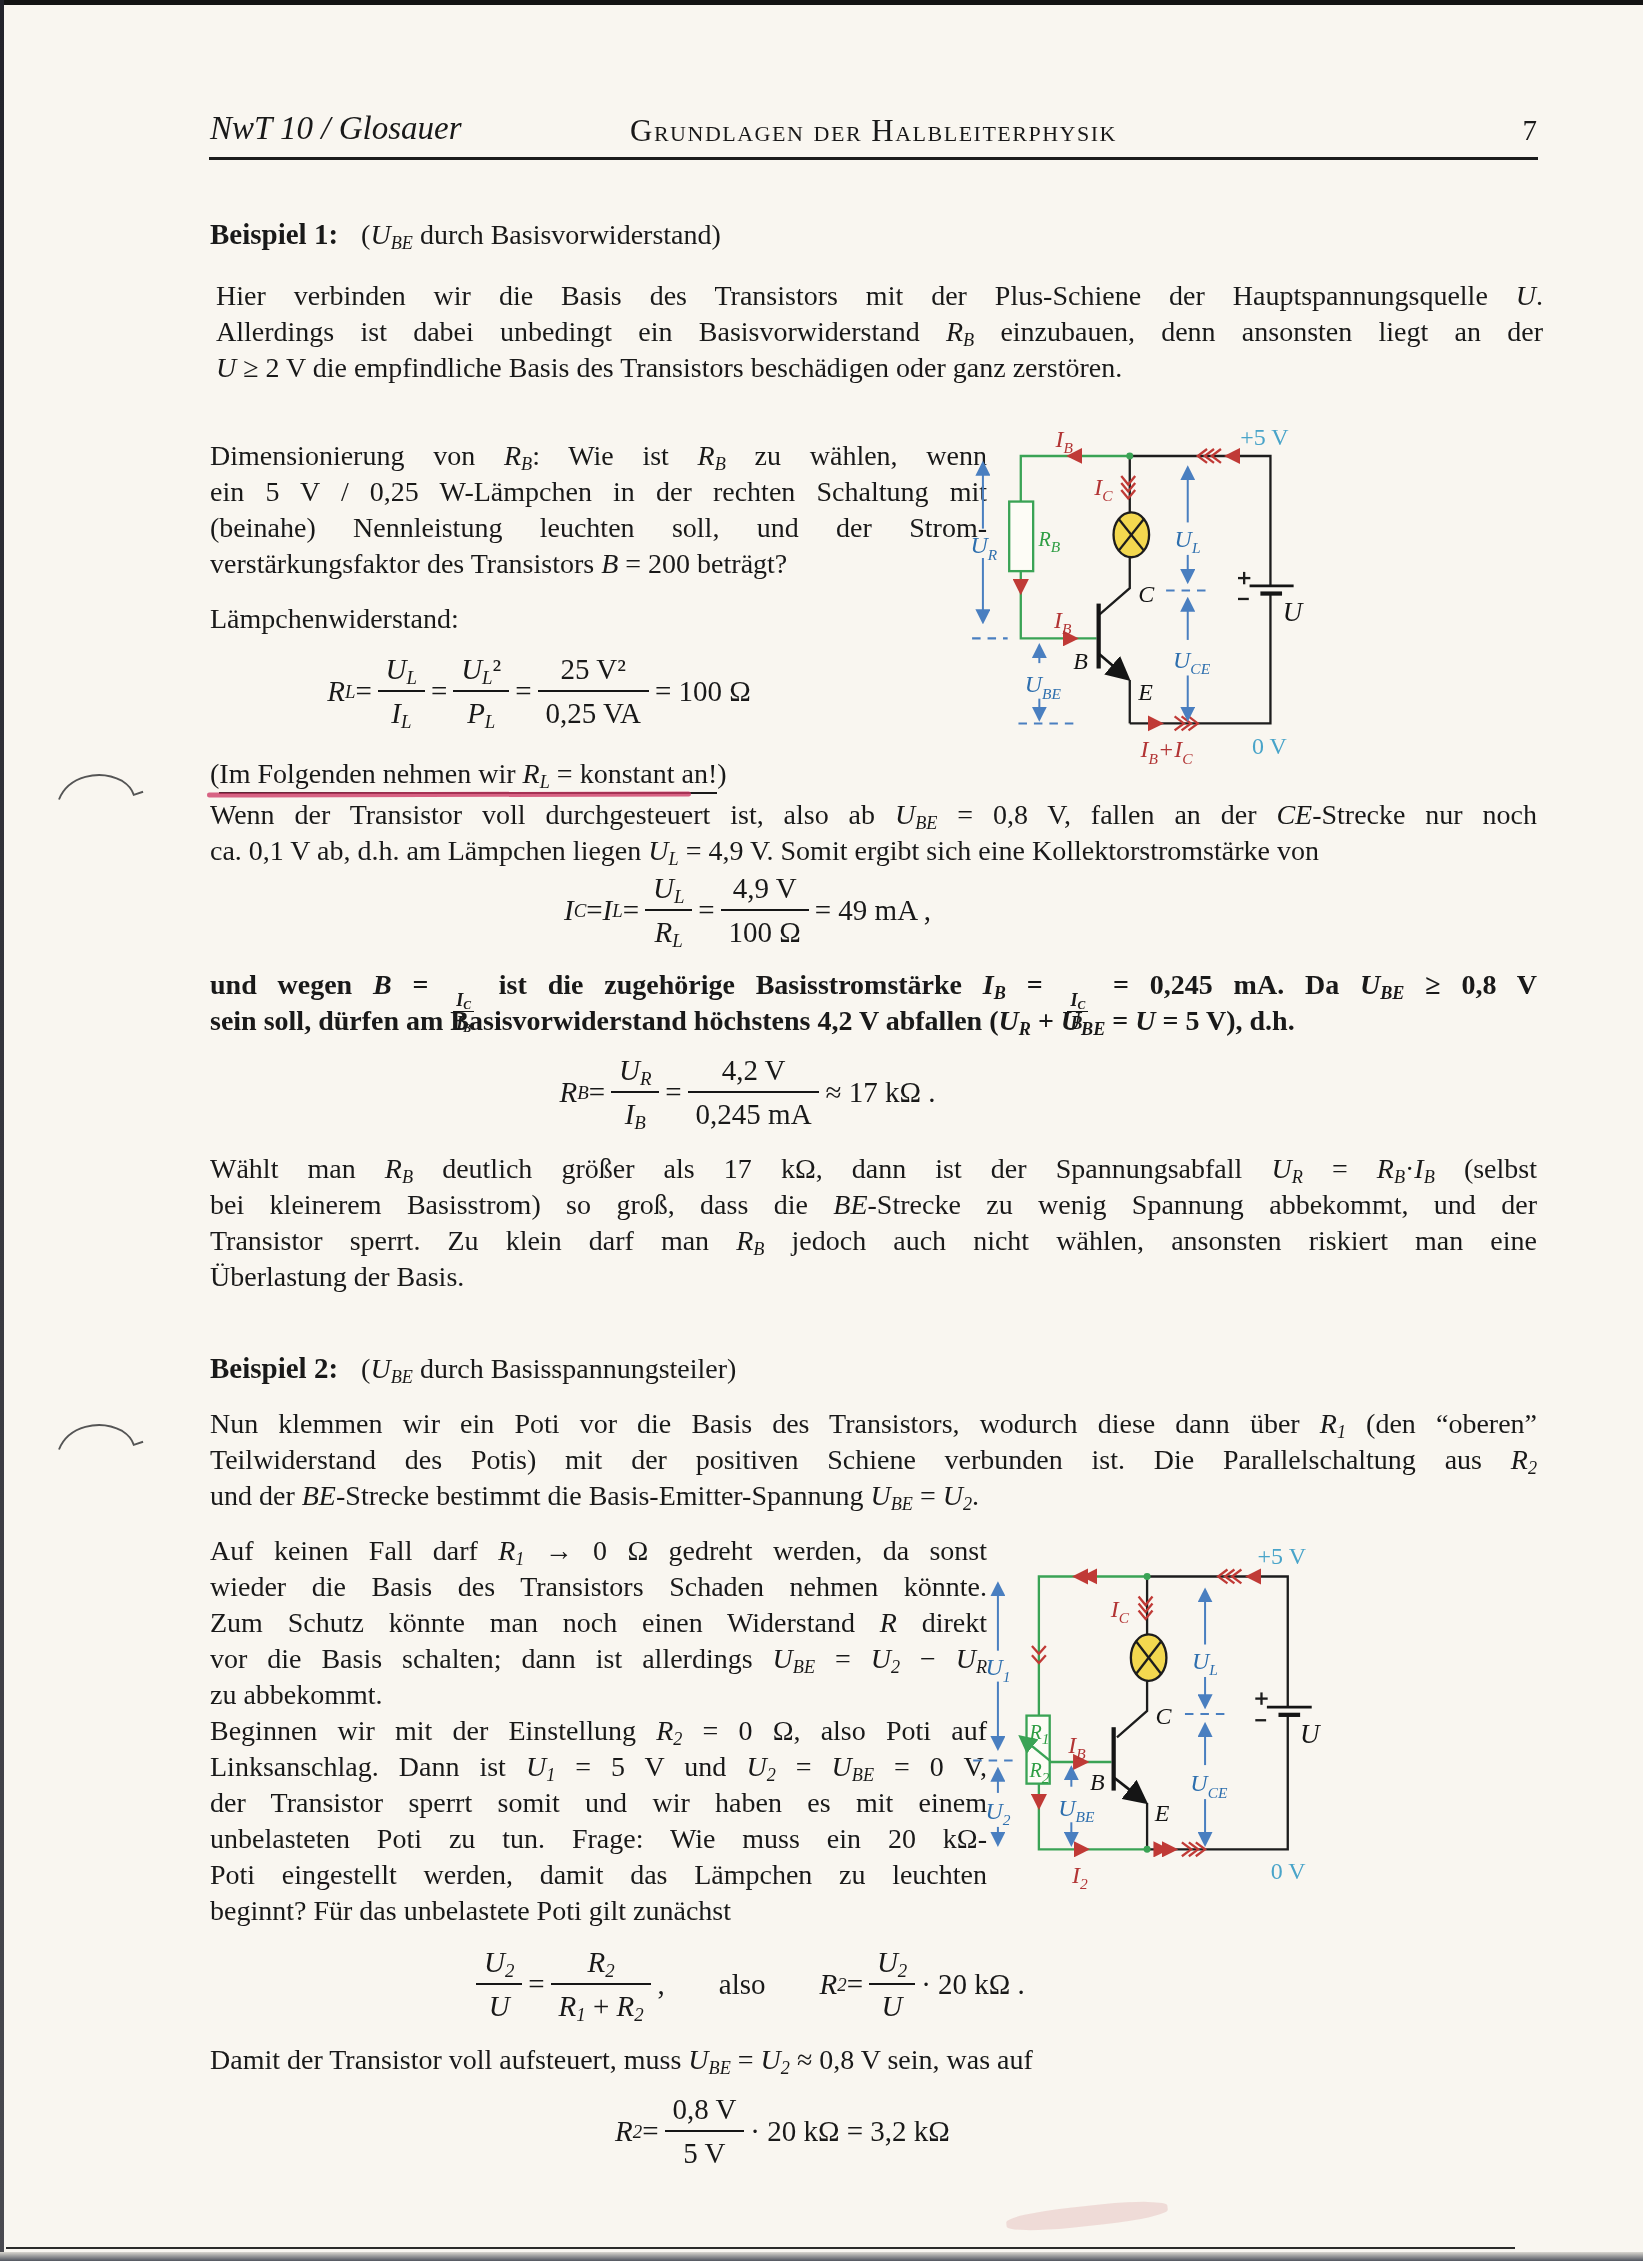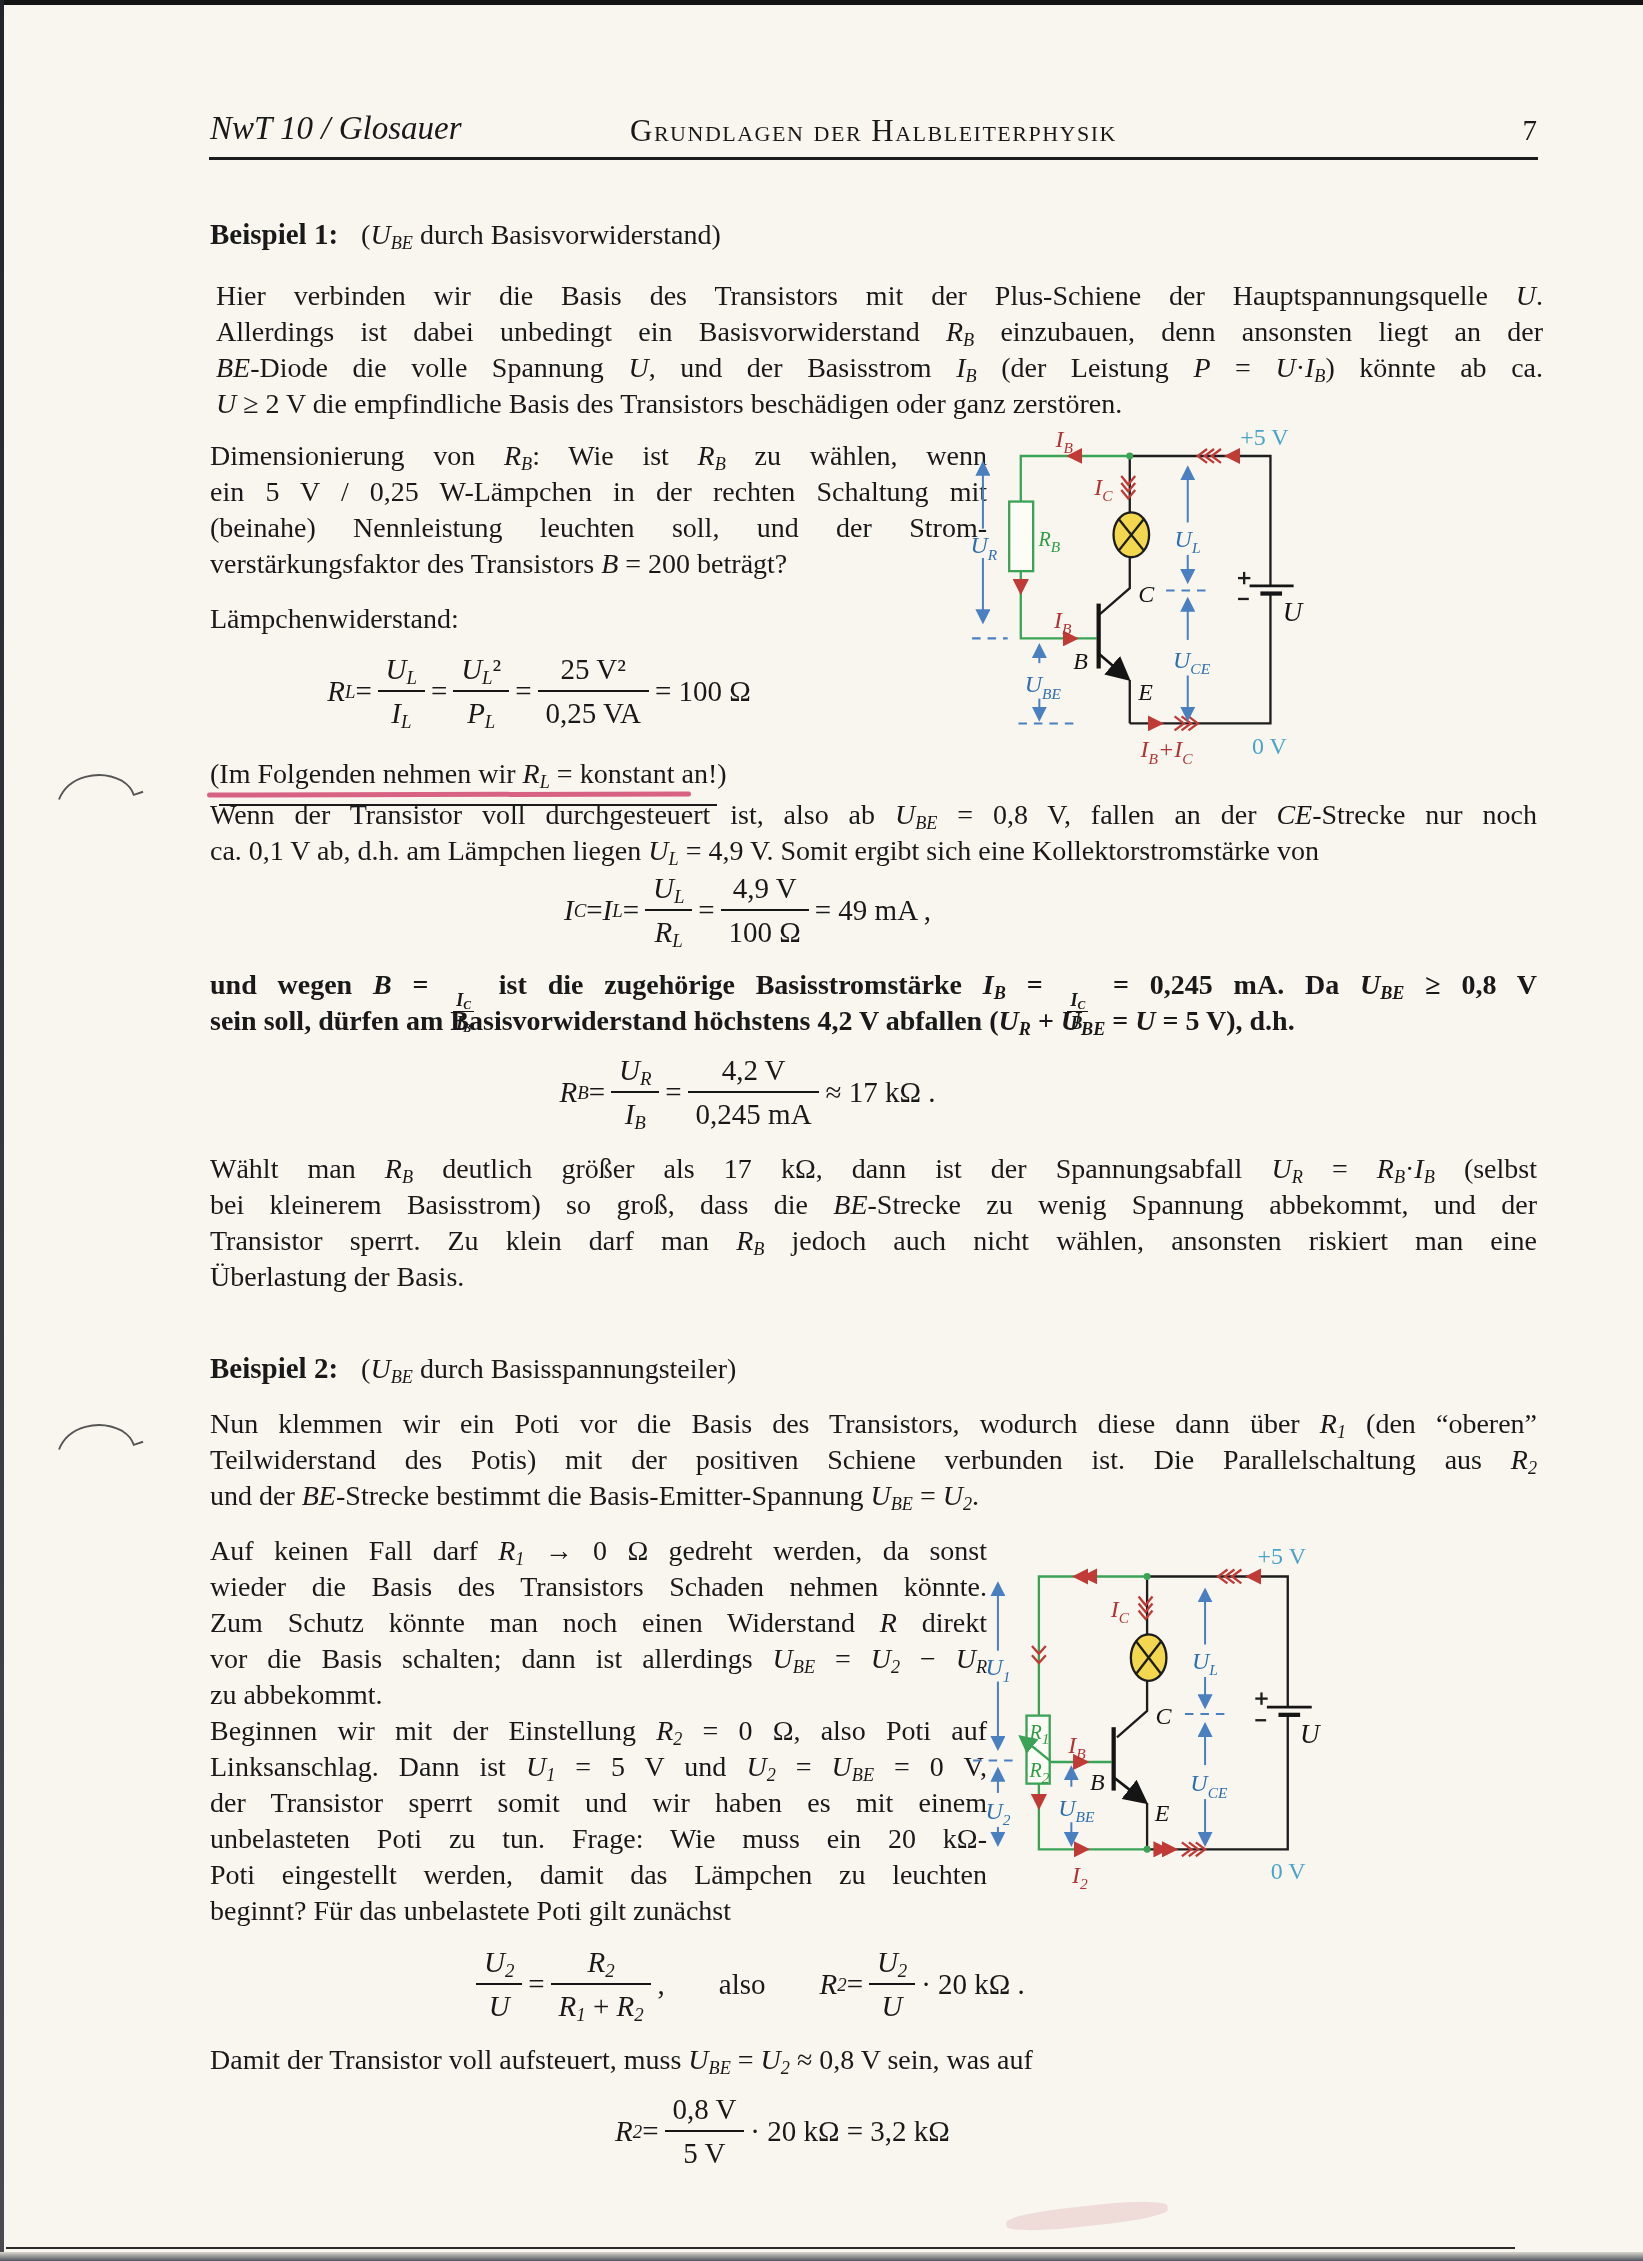--- a/index.html
+++ b/index.html
@@ -20,21 +20,21 @@
   .hdr-right{top:114px;left:210px;width:1327px;text-align:right;font-size:29px;}
   .hdr-rule{top:157px;left:209px;width:1329px;height:3.1px;background:#1c1c1c;}
   
   .blk{font-size:28px;}
   .jl{line-height:36px;text-align:justify;text-align-last:justify;height:36px;white-space:nowrap;}
   .jl.last{text-align-last:left;}
   .v{font-style:italic;}
   sub{font-size:65%;font-style:italic;line-height:0;vertical-align:-0.25em;}
   .heading b{font-size:29px;}
   .heading .ttl{margin-left:23px;text-align:center;}
-  .u{border-bottom:2.3px solid #1a1a1a;padding-bottom:15px;}
+  .u{border-bottom:2.3px solid #1a1a1a;padding-bottom:3px;}
   .marker{background:rgba(205,56,100,.78);border-radius:2.3px;transform:rotate(-0.12deg);}
   
   .formula{display:flex;align-items:center;justify-content:center;font-size:29px;white-space:nowrap;}
   .fr{display:inline-flex;flex-direction:column;text-align:center;vertical-align:middle;margin:0 6.2px;}
   .fr .nu{padding:0 7.7px 3.9px;border-bottom:2.3px solid #161616;}
   .fr .de{padding:5.4px 7.7px 0;}
   .ifr{display:inline-flex;flex-direction:column;text-align:center;font-size:18px;line-height:1.05;
        margin:0 3.9px;vertical-align:-12.4px;}
   .ifr .nu{border-bottom:1.5px solid #161616;padding:0 3.1px 0.8px;}
   .ifr .de{padding:1.5px 3.1px 0;}
@@ -76,21 +76,20 @@
 <div class="abs hdr-right">7</div>
 <div class="abs hdr-rule"></div>
 
 <div class="abs blk heading" style="top:218px;left:210px;">
   <b>Beispiel 1:</b><span class="ttl">(<i class="v">U</i><sub>BE</sub> durch Basisvorwiderstand)</span>
 </div>
 
 <div class="abs blk" style="top:278px;left:216px;width:1327px;">
     <div class="jl">Hier verbinden wir die Basis des Transistors mit der Plus-Schiene der Hauptspannungsquelle <i class="v">U</i>.</div>
     <div class="jl">Allerdings ist dabei unbedingt ein Basisvorwiderstand <i class="v">R</i><sub>B</sub> einzubauen, denn ansonsten liegt an der</div>
-    <div class="jl"><i class="v">BE</i>-Diode die volle Spannung <i class="v">U</i>, und der Basisstrom <i class="v">I</i><sub>B</sub> (der Leistung <i class="v">P</i> = <i class="v">U</i>·<i class="v">I</i><sub>B</sub>) könnte ab ca.</div>
     <div class="jl last"><i class="v">U</i> ≥ 2 V die empfindliche Basis des Transistors beschädigen oder ganz zerstören.</div>
   </div>
 
 <div class="abs blk" style="top:438px;left:210px;width:777px;">
     <div class="jl">Dimensionierung von <i class="v">R</i><sub>B</sub>: Wie ist <i class="v">R</i><sub>B</sub> zu wählen, wenn</div>
     <div class="jl">ein 5 V / 0,25 W-Lämpchen in der rechten Schaltung mit</div>
     <div class="jl">(beinahe) Nennleistung leuchten soll, und der Strom-</div>
     <div class="jl last">verstärkungsfaktor des Transistors <i class="v">B</i> = 200 beträgt?</div>
   </div>
 

